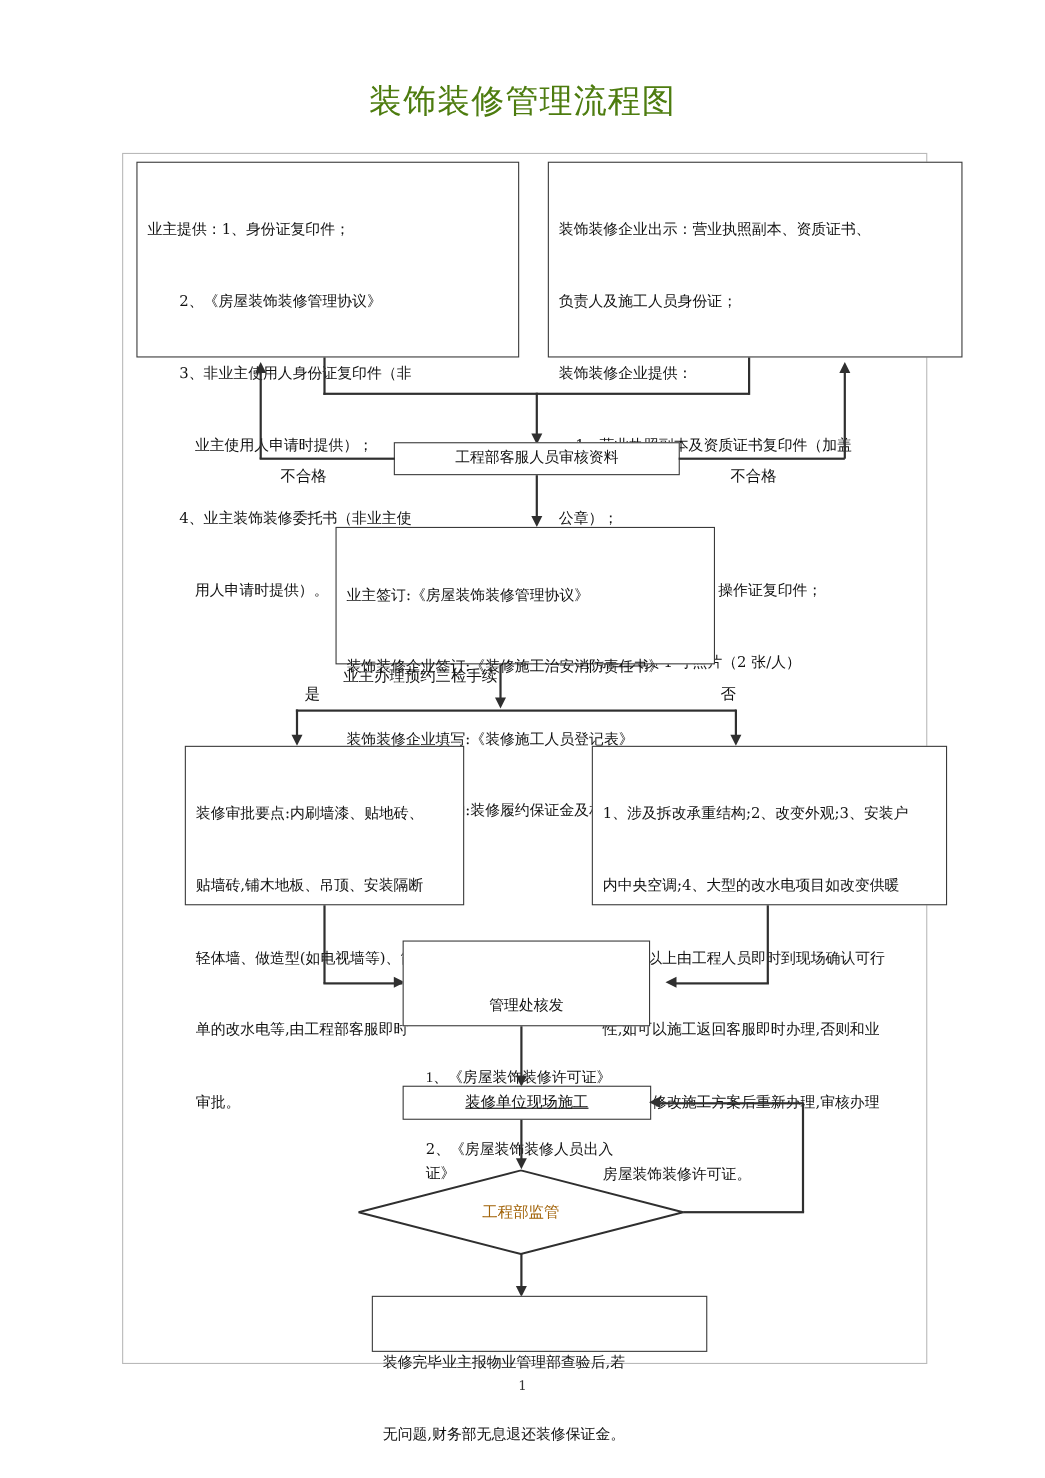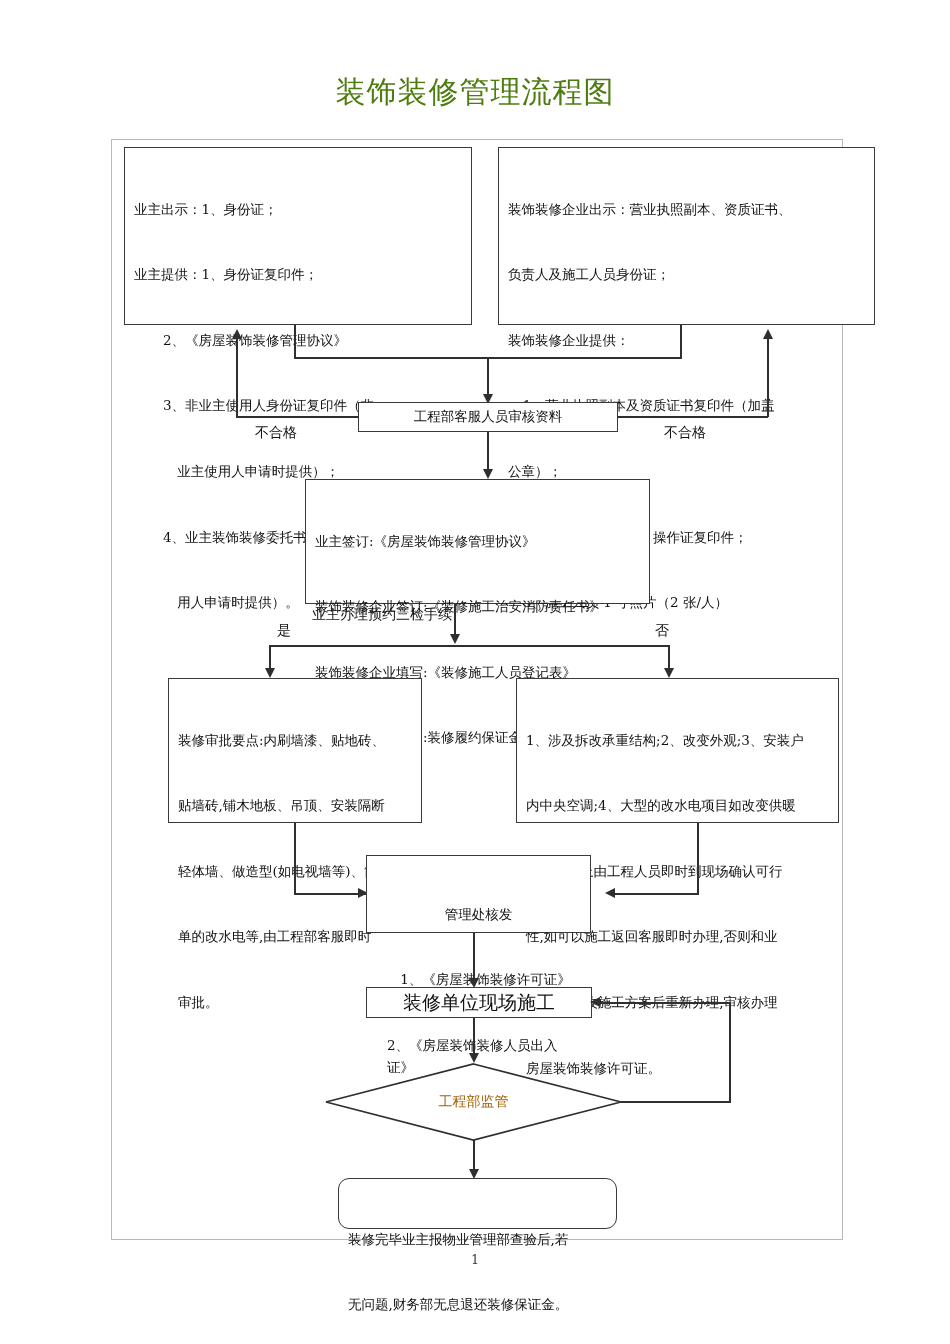--- a/index.html
+++ b/index.html
@@ -121,21 +121,20 @@
 </head>
 <body>
 
 <div id="page">
 
   <div id="doc-title">装饰装修管理流程图</div>
 
   <div id="page-frame"></div>
 
   <div class="box" id="box-owner" style="left:124px; top:147px; width:348px; height:178px;">
-    <span class="ln">业主出示：1、身份证；</span>
     <span class="ln">业主提供：1、身份证复印件；</span>
     <span class="ind1">2、《房屋装饰装修管理协议》</span>
     <span class="ind1">3、非业主使用人身份证复印件（非</span>
     <span class="ind2">业主使用人申请时提供）；</span>
     <span class="ind1">4、业主装饰装修委托书（非业主使</span>
     <span class="ind2">用人申请时提供）。</span>
   </div>
 
   <div class="box" id="box-company" style="left:498px; top:147px; width:377px; height:178px;">
     <span class="ln">装饰装修企业出示：营业执照副本、资质证书、</span>
@@ -194,47 +193,47 @@
   <div class="edge-label" style="left:655px; top:622px;">否</div>
 
   <div class="box" id="box-simple" style="left:168px; top:678px; width:254px; height:145px;">
     <span class="ln">装修审批要点:内刷墙漆、贴地砖、</span>
     <span class="ln">贴墙砖,铺木地板、吊顶、安装隔断</span>
     <span class="ln">轻体墙、做造型(如电视墙等)、简</span>
     <span class="ln">单的改水电等,由工程部客服即时</span>
     <span class="ln">审批。</span>
   </div>
 
-  <div class="box" id="box-major" style="left:516px; top:678px; width:323px; height:145px;">
+  <div class="box" id="box-major" style="left:538px; top:678px; width:323px; height:145px;">
     <span class="ln">1、涉及拆改承重结构;2、改变外观;3、安装户</span>
     <span class="ln">内中央空调;4、大型的改水电项目如改变供暖</span>
     <span class="ln">方式；以上由工程人员即时到现场确认可行</span>
     <span class="ln">性,如可以施工返回客服即时办理,否则和业</span>
     <span class="ln">主沟通,修改施工方案后重新办理,审核办理</span>
     <span class="ln">房屋装饰装修许可证。</span>
   </div>
 
   <div class="ln-v" style="left:294px; top:823px; height:71px;"></div>
   <div class="ln-h" style="left:294px; top:893px; width:72px;"></div>
   <div class="arrow right" style="left:358px; top:888px;"></div>
 
   <div class="ln-v" style="left:697px; top:823px; height:71px;"></div>
   <div class="ln-h" style="left:612px; top:893px; width:87px;"></div>
   <div class="arrow left" style="left:605px; top:888px;"></div>
 
   <div class="box" id="box-permit" style="left:366px; top:855px; width:225px; height:78px; text-align:center; padding:4px 6px;">
     <span class="ln">管理处核发</span>
-    <span class="ln" style="text-align:center;padding-left:14px;">1、《房屋装饰装修许可证》</span>
+    <span class="ln" style="text-align:left;padding-left:14px;font-family:Liberation Serif, serif;">1、《房屋装饰装修许可证》</span>
     <span class="ln" style="text-align:left;padding-left:14px;">2、《房屋装饰装修人员出入证》</span>
   </div>
 
   <div class="ln-v" style="left:473px; top:933px; height:48px;"></div>
   <div class="arrow down" style="left:468.5px; top:978px;"></div>
 
-  <div class="box center" id="box-construction" style="left:366px; top:987px; width:226px; height:31px; font-size:19px;">
+  <div class="box center" id="box-construction" style="left:366px; top:987px; width:226px; height:31px; font-size:14px;text-decoration:underline;">
     <span>装修单位现场施工</span>
   </div>
 
   <div class="ln-v" style="left:473px; top:1018px; height:38px;"></div>
   <div class="arrow down" style="left:468.5px; top:1053px;"></div>
 
   <div class="diamond" id="dia-supervision" style="left:325px; top:1063px; width:297px; height:78px;">
     <svg width="297" height="78" viewBox="0 0 297 78">
       <polygon points="148.5,1 296,39 148.5,77 1,39" fill="#ffffff" stroke="#2f2f2f" stroke-width="1.8"></polygon>
     </svg>
@@ -242,20 +241,20 @@
   </div>
 
   <div class="ln-h" style="left:621px; top:1101px; width:110px;"></div>
   <div class="ln-v" style="left:729px; top:1002px; height:100px;"></div>
   <div class="ln-h" style="left:600px; top:1002px; width:130px;"></div>
   <div class="arrow left" style="left:590px; top:997px;"></div>
 
   <div class="ln-v" style="left:473px; top:1140px; height:32px;"></div>
   <div class="arrow down" style="left:468.5px; top:1169px;"></div>
 
-  <div class="box" id="box-completion" style="left:338px; top:1178px; width:279px; height:51px; padding:6px 9px;border-radius:11px;">
+  <div class="box" id="box-completion" style="left:338px; top:1178px; width:305px; height:51px; padding:6px 9px;">
     <span class="ln">装修完毕业主报物业管理部查验后,若</span>
     <span class="ln">无问题,财务部无息退还装修保证金。</span>
   </div>
 
   <div id="page-number">1</div>
 
 </div>
 
 </body></html>

